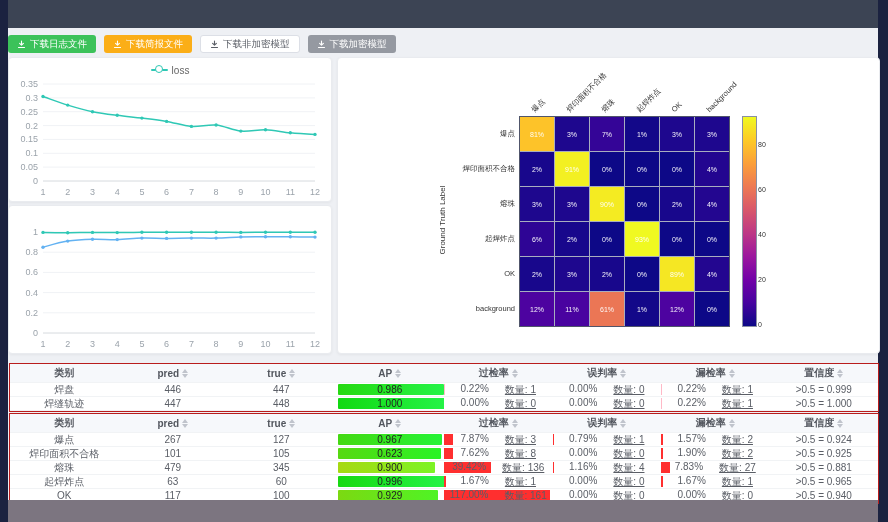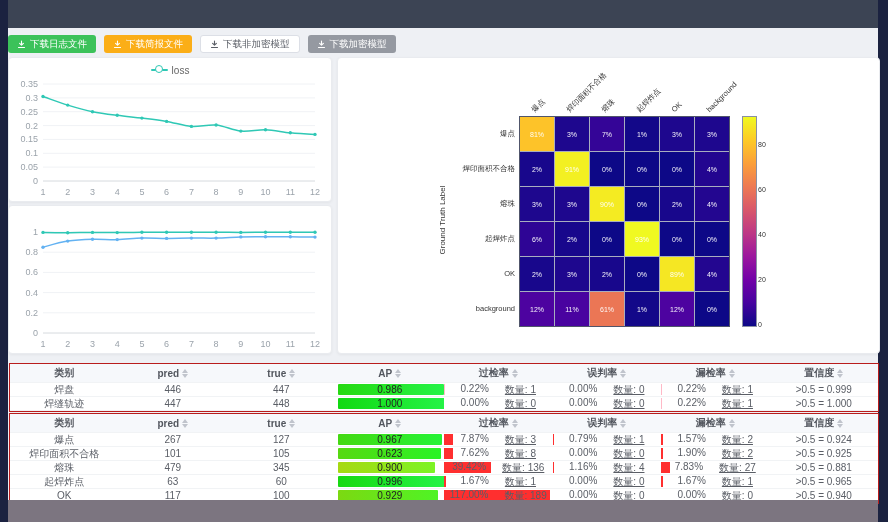--- a/index.html
+++ b/index.html
@@ -563,21 +563,21 @@
           <div class="tcell">117</div>
           <div class="tcell">100</div>
           <div class="tcell ap-cell">
             <div class="ap-bar" style="width:92.9%;background:linear-gradient(90deg,hsl(88,85%,46%),hsl(108,90%,55%))"></div>
             <span class="ap-text">0.929</span>
           </div>
           <div class="tcell rate-cell">
             <div class="rate-bar" style="width:106.0px;"></div>
             <span class="rate-text">
               <b style="font-weight:normal">117.00%</b>
-              <em>数量: 189</em>
+              <em>数量: 161</em>
             </span>
           </div>
           <div class="tcell rate-cell">
             <span class="rate-text">
               <b style="font-weight:normal">0.00%</b>
               <em>数量: 0</em>
             </span>
           </div>
           <div class="tcell rate-cell">
             <span class="rate-text">

